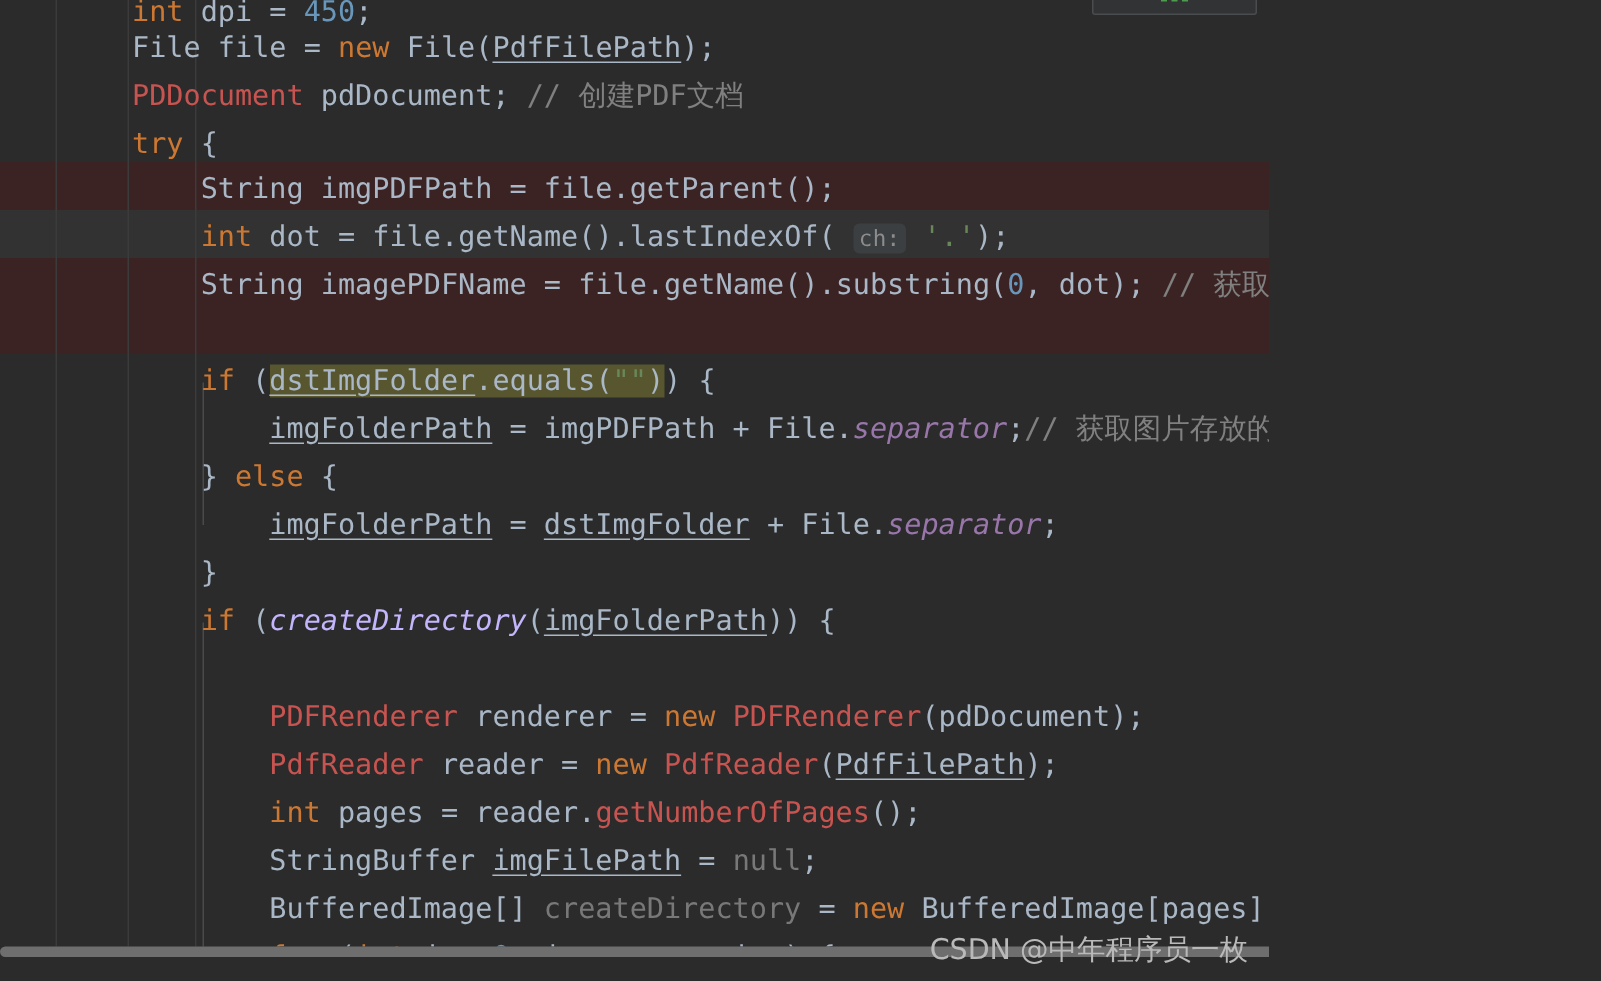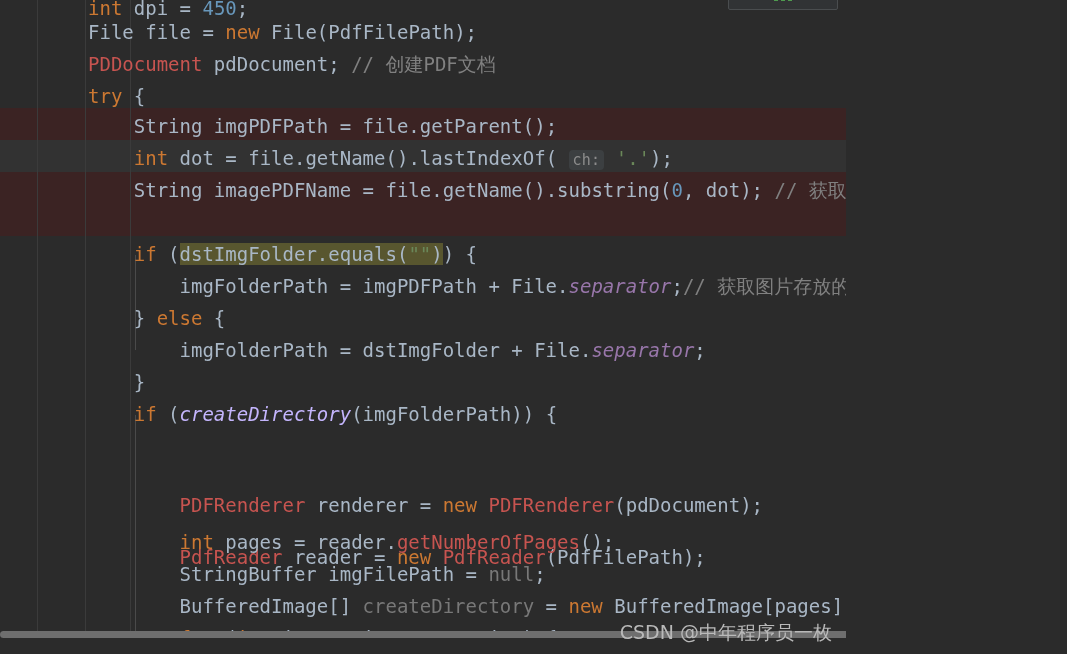--- a/index.html
+++ b/index.html
@@ -84,21 +84,21 @@
   .kw      { color: #cc7832; }           
   .def     { color: #a9b7c6; }           
   .cls     { color: #a9b7c6; }           
   .unres   { color: #c75450; }
   .fldi    { color: #9876aa; font-style: italic; }
   .str     { color: #6a8759; }
   .num     { color: #6897bb; }
   .cmt     { color: #808080; }
   .gray    { color: #787878; }
   .mtd-it  { color: #c4b5fd; font-style: italic; }
-  .und     { text-decoration-color: #a9b7c6; text-underline-offset: 3px; }
+  .und     { text-decoration: underline; text-decoration-color: #a9b7c6; text-underline-offset: 3px; }
 
   
   .hint {
     background: #3c3f41;
     color: #8c8c8c;
     border-radius: 4px;
     padding: 1px 4px;
     font-size: 15px;
     letter-spacing: 0.2px;
   }
@@ -213,23 +213,23 @@
 
     <div class="line" style="top:302px;"><span class="txt">    } <span class="kw">else</span> {</span></div>
 
     <div class="line" style="top:334px;"><span class="txt">        <span class="def und">imgFolderPath</span> = <span class="def und">dstImgFolder</span> + <span class="cls">File</span>.<span class="fldi">separator</span>;</span></div>
 
     <div class="line" style="top:366px;"><span class="txt">    }</span></div>
 
     <div class="line" style="top:398px;"><span class="txt">    <span class="kw">if</span> (<span class="mtd-it">createDirectory</span>(<span class="def und">imgFolderPath</span>)) {</span></div>
 
 
-    <div class="line" style="top:462px;margin-top:27px;"><span class="txt">        <span class="unres">PDFRenderer</span> <span class="def">renderer</span> = <span class="kw">new</span> <span class="unres">PDFRenderer</span>(<span class="def">pdDocument</span>);</span></div>
-
-    <div class="line" style="top:494px;margin-top:47px;"><span class="txt">        <span class="unres">PdfReader</span> <span class="def">reader</span> = <span class="kw">new</span> <span class="unres">PdfReader</span>(<span class="def und">PdfFilePath</span>);</span></div>
+    <div class="line" style="top:462px;"><span class="txt">        <span class="unres">PDFRenderer</span> <span class="def">renderer</span> = <span class="kw">new</span> <span class="unres">PDFRenderer</span>(<span class="def">pdDocument</span>);</span></div>
+
+    <div class="line" style="top:494px;"><span class="txt">        <span class="unres">PdfReader</span> <span class="def">reader</span> = <span class="kw">new</span> <span class="unres">PdfReader</span>(<span class="def und">PdfFilePath</span>);</span></div>
 
     <div class="line" style="top:526px;"><span class="txt">        <span class="kw">int</span> <span class="def">pages</span> = <span class="def">reader</span>.<span class="unres">getNumberOfPages</span>();</span></div>
 
     <div class="line" style="top:558px;"><span class="txt">        <span class="cls">StringBuffer</span> <span class="def und">imgFilePath</span> = <span class="gray">null</span>;</span></div>
 
     <div class="line" style="top:590px;"><span class="txt">        <span class="cls">BufferedImage</span>[] <span class="gray">createDirectory</span> = <span class="kw">new</span> <span class="cls">BufferedImage</span>[<span class="def">pages</span>];</span></div>
 
     <div class="line" style="top:622px;"><span class="txt">        <span class="kw">for</span> (<span class="kw">int</span> <span class="def">i</span> = <span class="num">0</span>; <span class="def">i</span> &lt; <span class="def">pages</span>; <span class="def">i</span>++) {</span></div>
 
   </div>

